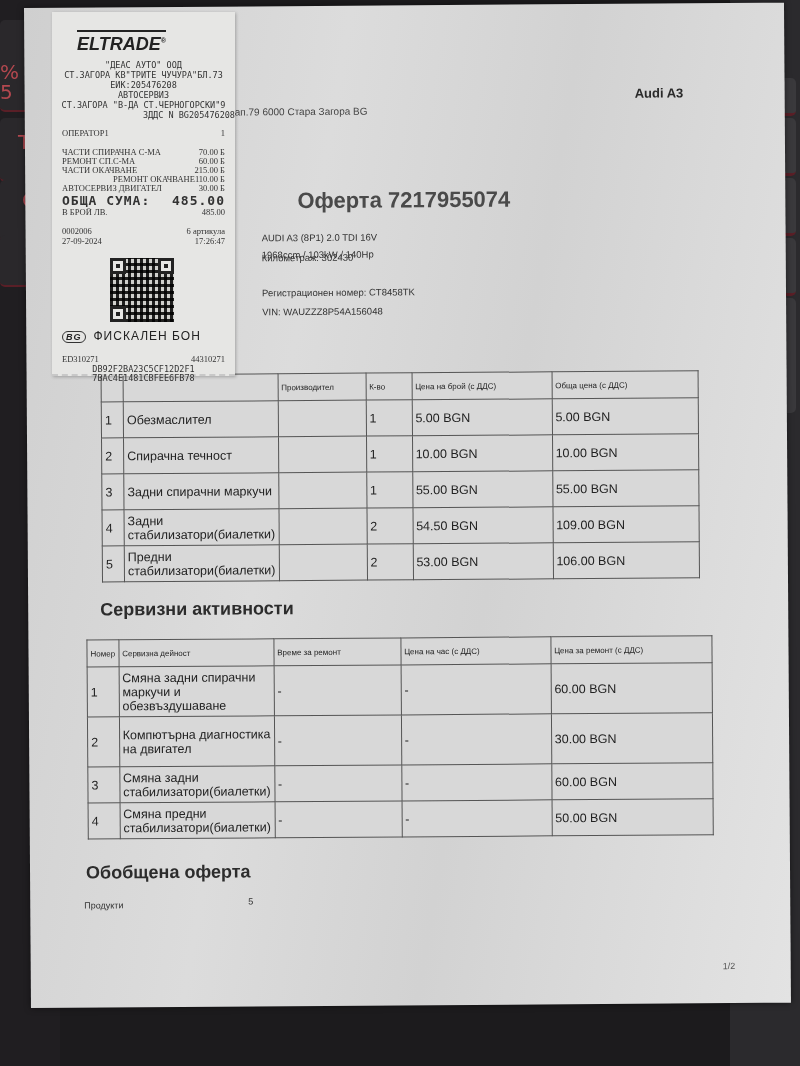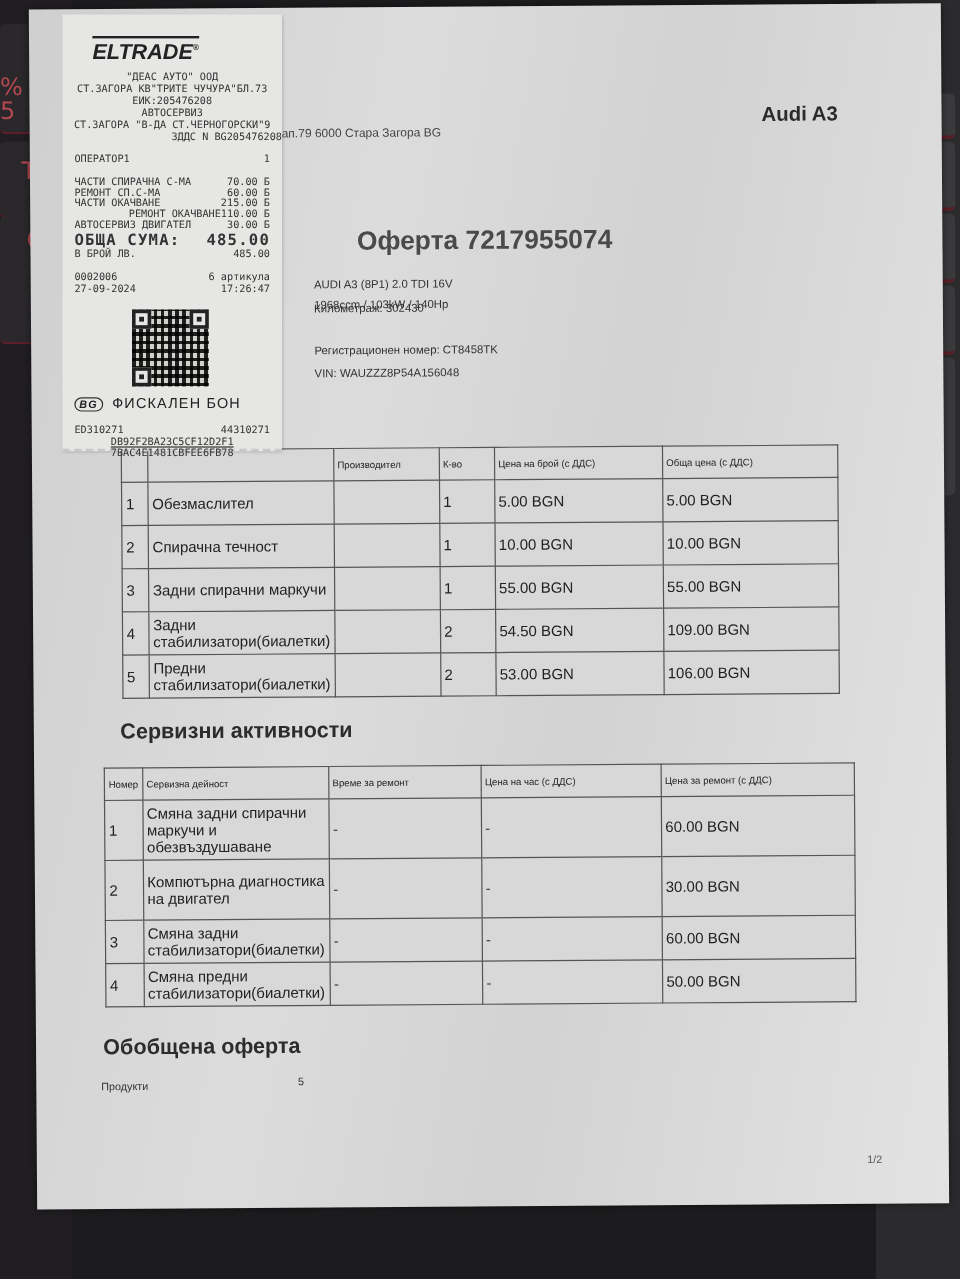--- a/index.html
+++ b/index.html
@@ -18,21 +18,21 @@
 
   
   .paper {
     position:absolute; left:24px; top:8px; width:760px; height:1000px;
     background:linear-gradient(100deg,#cfcfcf 0%,#dcdcdc 35%,#d2d2d2 60%,#e3e3e3 100%);
     transform:rotate(-0.4deg);
     transform-origin:top left;
     box-shadow:0 0 6px rgba(0,0,0,.5);
   }
   .abs { position:absolute; }
-  .brand-model { left:610px; top:82px; font-weight:bold; font-size:17px; color:#2a2a2a; }
+  .brand-model { left:610px; top:82px; font-weight:bold; font-size:13px; color:#2a2a2a; }
   .addr { left:210px; top:100px; font-size:10px; color:#444; }
   .offer-title { left:272px; top:182px; font-size:22px; font-weight:bold; color:#4a4a4a; }
   .veh { left:236px; font-size:9.5px; color:#333; }
 
   table { border-collapse:collapse; position:absolute; color:#222; }
   td, th { border:1.3px solid #555; padding:2px 3px; vertical-align:middle; text-align:left; }
   th { font-weight:normal; font-size:8px; background:#d8d8d8; height:22px; }
   td { font-size:12.5px; background:#d8d8d8; }
   .parts { left:74px; top:367px; width:598px; }
   .parts td { height:31px; }
@@ -46,21 +46,21 @@
   
   .receipt {
     position:absolute; left:52px; top:12px; width:183px; height:362px;
     background:#e6e6e4; box-shadow:1px 1px 3px rgba(0,0,0,.25);
     font-family:"DejaVu Sans Mono", monospace; color:#333; font-size:8.5px;
     border-bottom:2px dashed #c8c8c8;
   }
   .r-logo { position:absolute; left:25px; top:18px; font-family:"Liberation Sans", sans-serif; font-weight:bold; font-style:italic; font-size:18px; color:#222; border-top:2px solid #222; line-height:18px; }
   .r-logo sup { font-size:7px; }
   .r-center { position:absolute; left:0; width:183px; text-align:center; line-height:10px; }
-  .r-row { position:absolute; left:10px; width:163px; display:flex; justify-content:space-between; line-height:10px; }
+  .r-row { position:absolute; left:10px; width:163px; display:flex; justify-content:space-between; line-height:10px;font-family:Liberation Serif, serif; }
   .r-total { position:absolute; left:10px; width:163px; display:flex; justify-content:space-between; font-size:13px; font-weight:bold; letter-spacing:1px; }
   .qr { position:absolute; left:58px; top:246px; width:64px; height:64px; background:
       repeating-linear-gradient(90deg,#222 0 3px,#e6e6e4 3px 6px),
       repeating-linear-gradient(0deg,#222 0 3px,#e6e6e4 3px 7px);
       background-blend-mode:multiply; }
   .qr-finder { position:absolute; width:16px; height:16px; border:3px solid #222; background:#e6e6e4; box-sizing:border-box; }
   .qr-finder::after { content:""; position:absolute; left:3px; top:3px; width:4px; height:4px; background:#222; }
   .fiscal { position:absolute; left:10px; top:317px; width:170px; font-size:12px; font-family:"Liberation Sans", sans-serif; color:#222; letter-spacing:1px; }
   .bg-badge { display:inline-block; border:1.5px solid #333; border-radius:6px; font-size:9px; font-style:italic; font-weight:bold; padding:0 3px; margin-right:8px; }
 </style>
@@ -289,15 +289,15 @@
   </div>
 
   <div class="fiscal">
     <span class="bg-badge">BG</span><span>ФИСКАЛЕН БОН</span>
   </div>
 
   <div class="r-row" style="top:342px;">
     <span>ED310271</span>
     <span>44310271</span>
   </div>
-  <div class="r-center" style="top:352px;text-decoration:underline;">DB92F2BA23C5CF12D2F1</div>
+  <div class="r-center" style="top:352px;">DB92F2BA23C5CF12D2F1</div>
   <div class="r-center" style="top:361px;">7BAC4E1481CBFEE6FB78</div>
 </div>
 
 </body></html>

